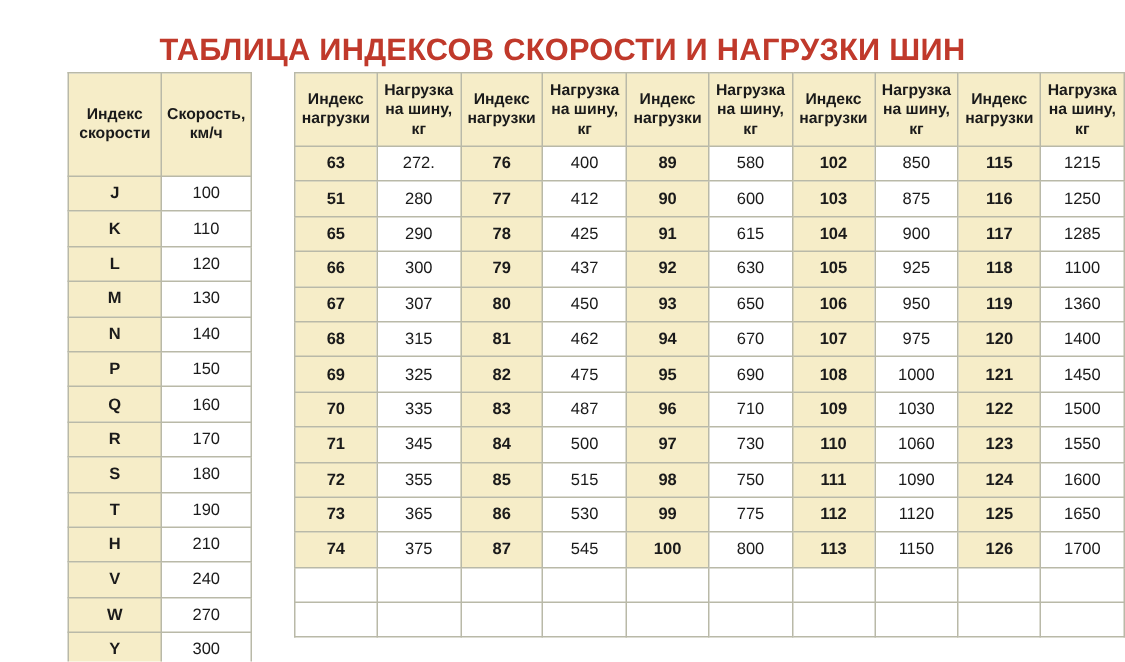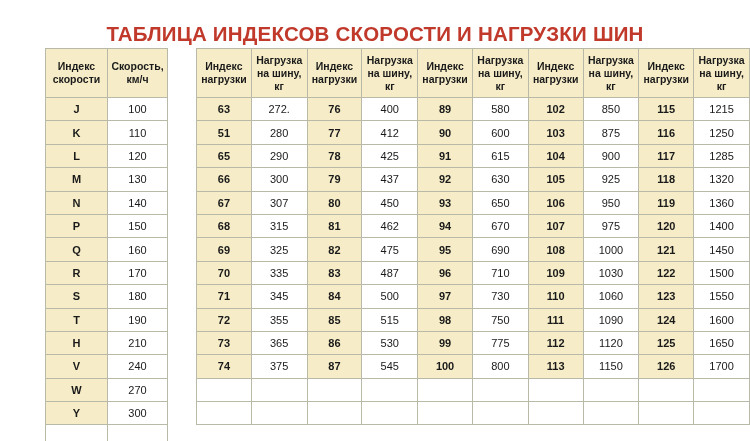--- a/index.html
+++ b/index.html
@@ -53,21 +53,21 @@
     top: 48px;
   }
   #speed-table col.c1 { width: 62px; }
   #speed-table col.c2 { width: 60px; }
   #speed-table thead td {
     height: 44px;
     background: #f6edc8;
     font-weight: bold;
     font-size: 10.5px;
     line-height: 13px;
-    padding: 2px 3px;
+    padding: 12px 3px;
   }
   #speed-table tbody td {
     height: 22.4px;
   }
   #speed-table tbody td.idx {
     background: #f6edc8;
     font-weight: bold;
   }
   #speed-table tbody td.val {
     background: #ffffff;
@@ -267,21 +267,21 @@
       <tr>
         <td class="idx">66</td>
         <td class="val">300</td>
         <td class="idx">79</td>
         <td class="val">437</td>
         <td class="idx">92</td>
         <td class="val">630</td>
         <td class="idx">105</td>
         <td class="val">925</td>
         <td class="idx">118</td>
-        <td class="val">1320</td>
+        <td class="val">1100</td>
       </tr>
       <tr>
         <td class="idx">67</td>
         <td class="val">307</td>
         <td class="idx">80</td>
         <td class="val">450</td>
         <td class="idx">93</td>
         <td class="val">650</td>
         <td class="idx">106</td>
         <td class="val">950</td>

